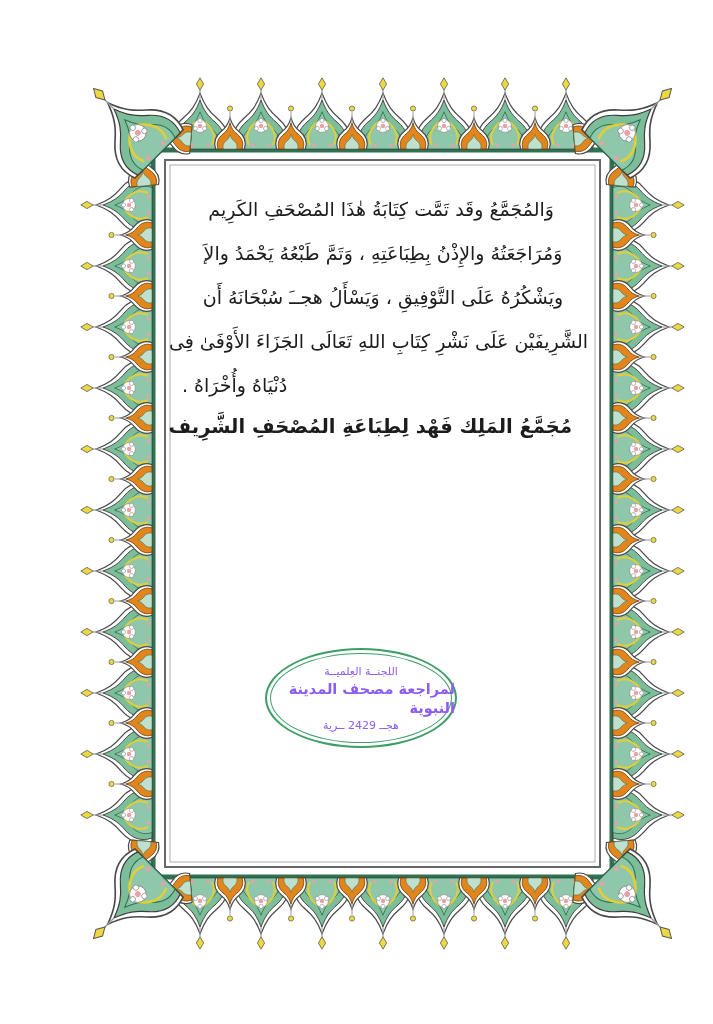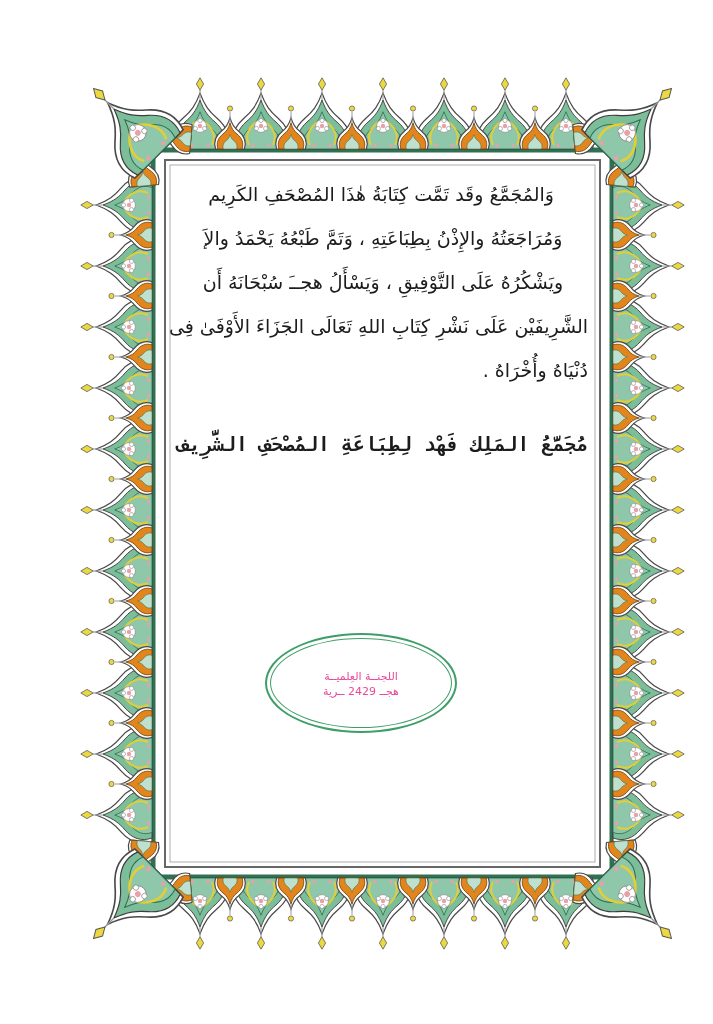--- a/index.html
+++ b/index.html
@@ -5,53 +5,53 @@
   html,body{margin:0;padding:0;}
   body{
     width:713px;height:1024px;
     background:#ffffff;
     font-family:"DejaVu Sans",sans-serif;
     position:relative;overflow:hidden;
   }
   .page{position:absolute;inset:0;}
   .border-svg{position:absolute;left:0;top:0;width:713px;height:1024px;}
   .content{
-    position:absolute;left:166px;top:146px;width:434px;height:705px;
+    position:absolute;left:166px;top:161px;width:434px;height:705px;
     direction:rtl;color:#1c1c1c;
   }
   .colophon{margin-top:26px;padding:0 12px;}
   .line{
     margin:0;font-size:19px;line-height:44px;
     white-space:nowrap;text-align:center;
     font-weight:500;
   }
   .line.indent-first{text-align:right;padding-left:0;padding-right:34px;}
-  .line.align-left{text-align:right;padding-left:4px;}
+  .line.align-left{text-align:left;padding-left:4px;}
   .line.hamd{text-align:center;margin-top:10px;font-size:20px;}
-  .publisher{margin-top:34px;padding:0 12px;font-family:Liberation Mono, monospace;}
+  .publisher{padding:0 28px;}
   .publisher .pline{
     margin:0;font-size:19.5px;line-height:40px;white-space:nowrap;
     text-align:center;font-weight:700;
   }
   .publisher .pline.l2{position:relative;right:18px;}
   .seal{
     position:absolute;left:calc(50% - 22px);top:487px;
     transform:translateX(-50%);
     width:192px;height:100px;
     border:2px solid #3f9e68;border-radius:50%;
     box-sizing:border-box;
   }
   .seal-inner{
     position:absolute;inset:3px;
     border:1.3px solid #3f9e68;border-radius:50%;
   }
   .seal-text{
     position:absolute;inset:0;
     display:flex;flex-direction:column;justify-content:center;align-items:center;
-    color:#ec4899;direction:rtl;gap:1px;padding-top:2px;
+    color:#8b5cf6;direction:rtl;gap:1px;padding-top:2px;
   }
   .seal-l1{font-size:11px;line-height:14px;}
   .seal-l2{font-size:14.5px;line-height:19px;font-weight:700;}
   .seal-l3{font-size:11px;line-height:14px;}
 </style>
 </head>
 <body>
 
 <div class="page">
 
@@ -187,18 +187,19 @@
     </div>
 
     <div class="publisher">
       <p class="pline l1">مُجَمَّعُ المَلِك فَهْد لِطِبَاعَةِ المُصْحَفِ الشَّرِيف</p>
     </div>
 
     <div class="seal">
       <div class="seal-inner"></div>
       <div class="seal-text">
         <div class="seal-l1">اللجنــة العِلميــة</div>
+        <div class="seal-l2">لمراجعة مصحف المدينة النبوية</div>
         <div class="seal-l3">هجــ 2429 ــرية</div>
       </div>
     </div>
 
   </div>
 </div>
 
 </body></html>

